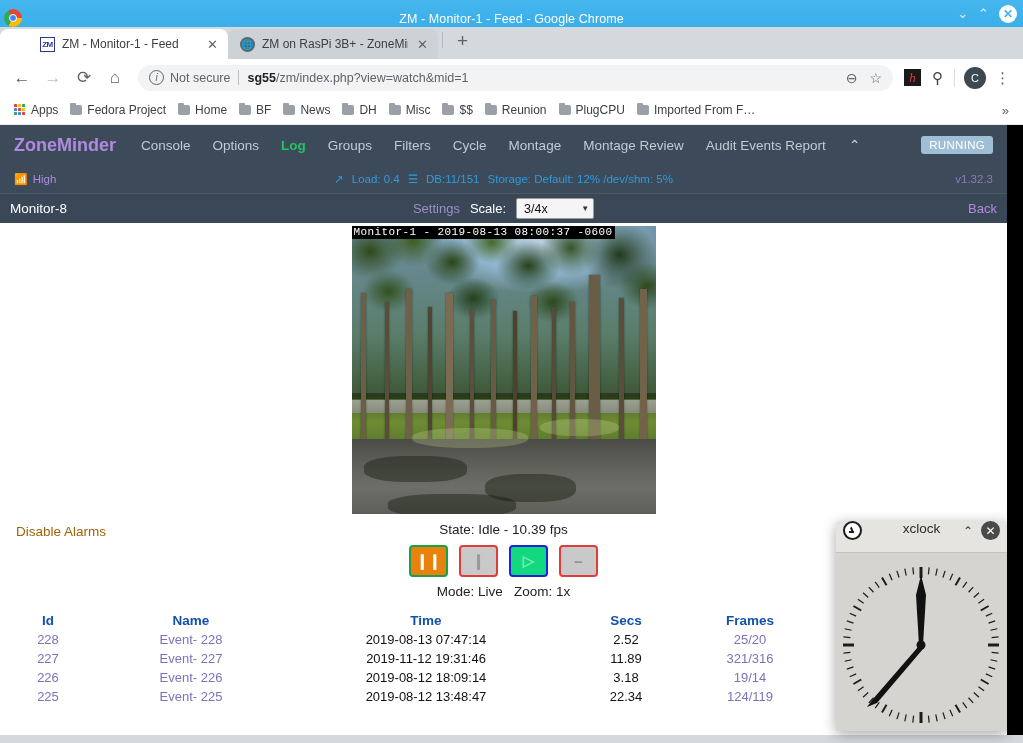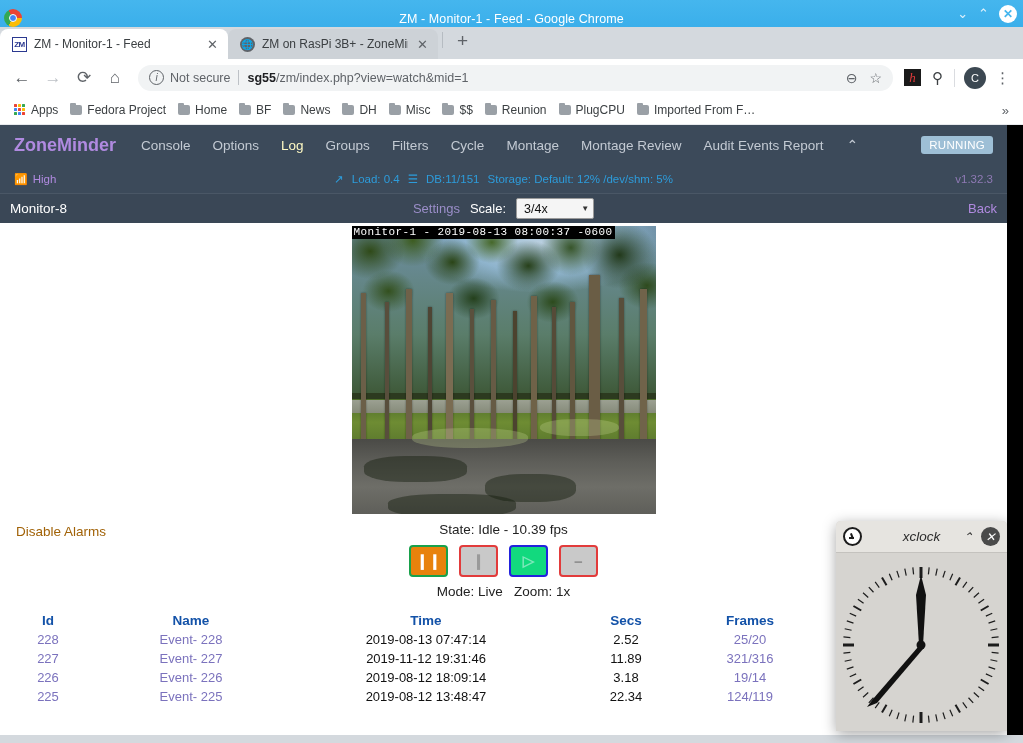--- a/index.html
+++ b/index.html
@@ -58,20 +58,21 @@
   .tab.inactive { background: #cdd2d7; width: 210px; color: #3c4043; }
   .tab-favicon {
     width: 15px; height: 15px; flex: 0 0 15px;
     display: flex; align-items: center; justify-content: center;
     font-size: 8px; font-weight: bold;
   }
   .fav-zm {
     background: #ffffff; color: #2b3990;
     border: 1px solid #2b3990; font-family: "Liberation Sans", sans-serif;
     letter-spacing: -.5px;
+    margin-left: 28px;
   }
   .fav-globe {
     border-radius: 50%; background: #5f6368; color: #fff; font-size: 10px;
   }
   .tab-title {
     flex: 1 1 auto; white-space: nowrap; overflow: hidden;
     text-overflow: clip; font-size: 12px;
   }
   .tab-close { color: #5f6368; font-size: 13px; flex: 0 0 auto; padding: 0 2px; }
   .tab-sep { width: 1px; height: 16px; background: #b6bcc2; align-self: center; margin: 0 6px 6px 4px; }
@@ -160,21 +161,21 @@
   .zm-nav {
     height: 40px; background: #3c4a5a;
     display: flex; align-items: center; padding: 0 14px; gap: 0;
   }
   .zm-brand {
     color: #b08ae0; font-size: 18px; font-weight: bold; margin-right: 14px;
   }
   .zm-link {
     color: #c3cad3; font-size: 13.5px; padding: 0 11px; white-space: nowrap;
   }
-  .zm-link.active { color: #fef9c3; font-weight: normal; }
+  .zm-link.active { color: #22c55e; font-weight: bold; }
   .zm-chev { color: #c3cad3; font-size: 14px; padding: 0 12px; }
   .zm-running {
     margin-left: auto; background: #9ebfd6; color: #ffffff;
     font-size: 11.5px; padding: 3px 8px; border-radius: 3px; letter-spacing: .3px;
   }
   .zm-status {
     height: 28px; background: #3c4a5a; display: flex; align-items: center;
     padding: 0 14px; font-size: 11.5px; color: #2d9cdb;
   }
   .zm-status .hi { color: #b08ae0; display: flex; align-items: center; gap: 5px; }
@@ -306,21 +307,21 @@
 
   
   .xclock {
     position: absolute; left: 836px; top: 521px; width: 171px; height: 210px;
     background: #d6d4d0; border-radius: 5px 5px 0 0;
     box-shadow: 0 3px 14px rgba(0,0,0,.35);
     overflow: hidden;
   }
   .xc-title {
     height: 32px; background: #e6e4e0; border-bottom: 1px solid #c4c2be;
-    display: flex; align-items: center; padding: 0 7px; position: relative; font-style: italic;
+    display: flex; align-items: flex-start; padding: 0 7px; position: relative;
   }
   .xc-appicon {
     width: 19px; height: 19px; border-radius: 50%;
     background: #ffffff; border: 2px solid #1c1c1c; position: relative;
   }
   .xc-appicon::before {
     content: ""; position: absolute; left: 7px; top: 3.5px;
     width: 1.6px; height: 6px; background: #1c1c1c; transform-origin: bottom center;
     transform: rotate(-20deg);
   }

